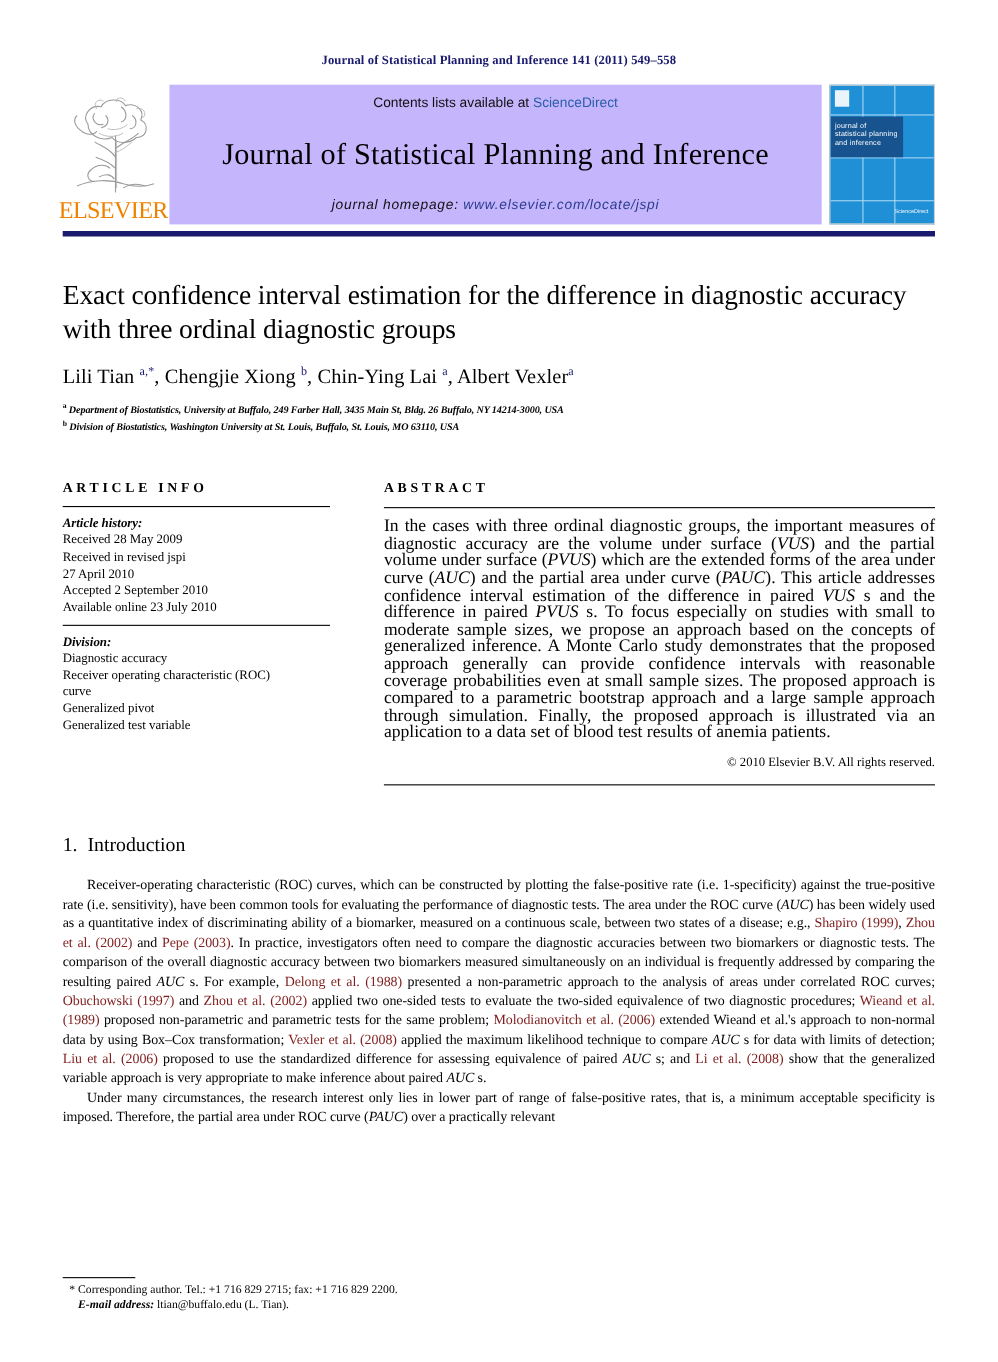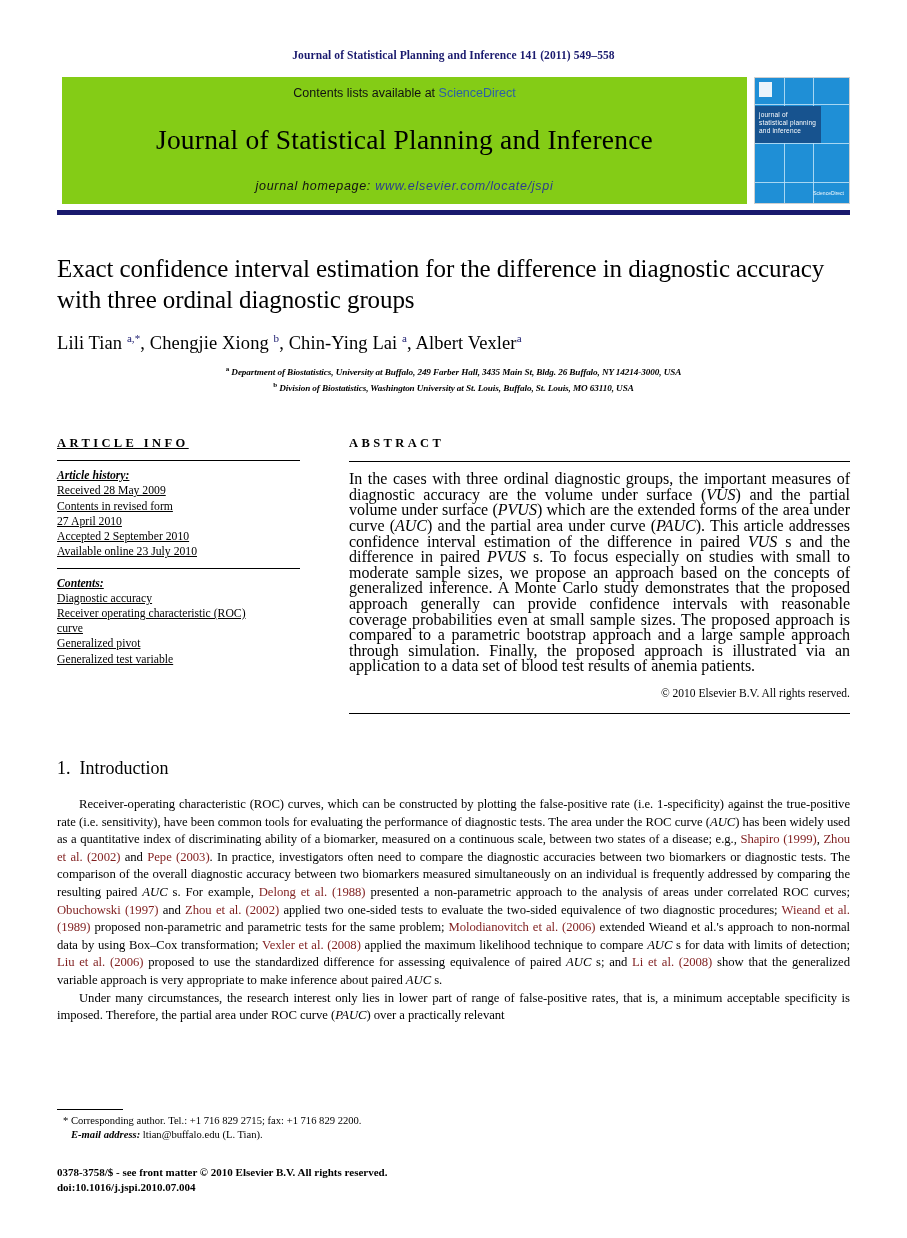--- a/index.html
+++ b/index.html
@@ -54,21 +54,21 @@
     font-family: "Liberation Serif", serif;
     color: #f08000;
     font-size: 22px;
     letter-spacing: -0.6px;
     line-height: 1;
     margin-top: 1px;
     font-weight: normal;
   }
   .masthead-center {
     flex: 1 1 auto;
-    background: #84cc16;
+    background: #c4b5fd;
     display: flex;
     flex-direction: column;
     align-items: center;
     justify-content: space-between;
     padding: 9px 0 11px 0;
     margin: 0 7px 0 5px;
   }
   .contents-line {
     font-family: "Liberation Sans", sans-serif;
     font-size: 12.5px;
@@ -147,30 +147,29 @@
     letter-spacing: 0.1px;
   }
   .authors sup { font-size: 11px; color:#1a1a6e; vertical-align: super; }
   .affils {
     margin-top: 9px;
     font-size: 9.2px;
     font-style: italic;
     font-weight: bold;
     line-height: 12.5px;
     letter-spacing: -0.1px;
-    text-align: center;
   }
   .affils sup { font-style: normal; font-size: 7px; vertical-align: super; }
 
   
   .info-abstract {
     display: flex;
     margin-top: 42px;
   }
-  .col-info { flex: 0 0 243px; text-decoration: underline; }
+  .col-info { flex: 0 0 243px; }
   .col-gap  { flex: 0 0 33px; }
   .col-abs  { flex: 1 1 auto; margin-left: 16px; }
 
   .sec-head {
     font-family: "Liberation Serif", serif;
     font-weight: bold;
     font-size: 12.5px;
     letter-spacing: 3.4px;
   }
   .hr-thin { border: 0; border-top: 1px solid #000; margin: 9px 0 0 0; }
@@ -240,20 +239,39 @@
 </style>
 </head>
 <body>
 
 <div class="page">
 
   <div class="runninghead">Journal of Statistical Planning and Inference 141 (2011) 549–558</div>
 
   <div class="masthead">
 
+    <div class="elsevier-logo">
+      <svg class="tree-svg" width="86" height="96" viewBox="0 0 86 96">
+        <g stroke="#9a9a9a" stroke-width="1" fill="none">
+          <path d="M45 92 L45 40 M45 60 C40 52 32 50 26 46 M45 52 C52 46 60 44 66 38 M45 70 C39 64 33 62 27 60"></path>
+          <path d="M20 30 C14 22 22 12 32 14 C36 6 50 6 54 13 C64 10 72 18 68 26 C76 30 74 42 64 42 C58 48 46 48 42 42 C32 46 20 40 20 30 Z"></path>
+          <path d="M26 20 C22 26 28 32 34 30 M50 14 C56 18 56 26 50 28 M60 22 C66 26 64 34 58 34 M36 22 C40 26 38 32 32 33"></path>
+          <path d="M14 36 C8 32 6 26 10 22 M14 36 C18 40 26 40 28 36"></path>
+          <path d="M22 72 C28 66 36 66 40 70 M22 72 C18 76 20 82 26 82 M30 78 C36 74 42 76 44 80"></path>
+          <path d="M10 86 C24 80 40 80 52 84 C62 87 72 87 80 84"></path>
+          <path d="M52 88 C58 84 66 84 72 86"></path>
+        </g>
+        <g stroke="#b5b5b5" stroke-width="0.8" fill="none">
+          <path d="M28 16 C24 10 30 6 34 9 M46 10 C44 6 52 4 54 9 M64 16 C70 14 74 20 70 24"></path>
+          <path d="M38 34 C44 36 52 34 56 30 M30 38 C36 42 46 42 52 38"></path>
+          <path d="M46 44 L46 88 M44 56 C50 54 56 50 60 46"></path>
+        </g>
+      </svg>
+      <div class="elsevier-word">ELSEVIER</div>
+    </div>
 
     <div class="masthead-center">
       <div class="contents-line">
         <span>Contents lists available at </span><span class="sd">ScienceDirect</span>
       </div>
       <div class="journal-title">Journal of Statistical Planning and Inference</div>
       <div class="homepage-line">
         <span>journal homepage: </span><span class="url">www.elsevier.com/locate/jspi</span>
       </div>
     </div>
@@ -285,28 +303,28 @@
   </div>
 
   <div class="info-abstract">
 
     <div class="col-info">
       <div class="sec-head">ARTICLE INFO</div>
       <hr class="hr-thin">
       <div class="info-body">
         <div class="it">Article history:</div>
         <div>Received 28 May 2009</div>
-        <div>Contents in revised form</div>
+        <div>Received in revised jspi</div>
         <div>27 April 2010</div>
         <div>Accepted 2 September 2010</div>
         <div>Available online 23 July 2010</div>
       </div>
       <hr class="info-sep">
       <div class="kw">
-        <div class="it">Contents:</div>
+        <div class="it">Division:</div>
         <div>Diagnostic accuracy</div>
         <div>Receiver operating characteristic (ROC)</div>
         <div>curve</div>
         <div>Generalized pivot</div>
         <div>Generalized test variable</div>
       </div>
     </div>
 
     <div class="col-gap"></div>
 
@@ -322,19 +340,15 @@
   <div class="body-sec-title">
     <span class="num">1.</span><span>Introduction</span>
   </div>
   <p class="body-par first">Receiver-operating characteristic (ROC) curves, which can be constructed by plotting the false-positive rate (i.e. 1-specificity) against the true-positive rate (i.e. sensitivity), have been common tools for evaluating the performance of diagnostic tests. The area under the ROC curve (<i>AUC</i>) has been widely used as a quantitative index of discriminating ability of a biomarker, measured on a continuous scale, between two states of a disease; e.g., <a class="ref" href="#">Shapiro (1999)</a>, <a class="ref" href="#">Zhou et al. (2002)</a> and <a class="ref" href="#">Pepe (2003)</a>. In practice, investigators often need to compare the diagnostic accuracies between two biomarkers or diagnostic tests. The comparison of the overall diagnostic accuracy between two biomarkers measured simultaneously on an individual is frequently addressed by comparing the resulting paired <i>AUC</i> s. For example, <a class="ref" href="#">Delong et al. (1988)</a> presented a non-parametric approach to the analysis of areas under correlated ROC curves; <a class="ref" href="#">Obuchowski (1997)</a> and <a class="ref" href="#">Zhou et al. (2002)</a> applied two one-sided tests to evaluate the two-sided equivalence of two diagnostic procedures; <a class="ref" href="#">Wieand et al. (1989)</a> proposed non-parametric and parametric tests for the same problem; <a class="ref" href="#">Molodianovitch et al. (2006)</a> extended Wieand et al.'s approach to non-normal data by using Box–Cox transformation; <a class="ref" href="#">Vexler et al. (2008)</a> applied the maximum likelihood technique to compare <i>AUC</i> s for data with limits of detection; <a class="ref" href="#">Liu et al. (2006)</a> proposed to use the standardized difference for assessing equivalence of paired <i>AUC</i> s; and <a class="ref" href="#">Li et al. (2008)</a> show that the generalized variable approach is very appropriate to make inference about paired <i>AUC</i> s.</p>
   <p class="body-par">Under many circumstances, the research interest only lies in lower part of range of false-positive rates, that is, a minimum acceptable specificity is imposed. Therefore, the partial area under ROC curve (<i>PAUC</i>) over a practically relevant</p>
 
   <div class="footnote-wrap">
     <hr class="fn-rule">
     <div class="fn-line">* Corresponding author. Tel.: +1 716 829 2715; fax: +1 716 829 2200.</div>
     <div class="fn-line fn-line2"><span class="it">E-mail address:</span> ltian@buffalo.edu (L. Tian).</div>
-    <div class="footer-meta">
-      <div>0378-3758/$ - see front matter © 2010 Elsevier B.V. All rights reserved.</div>
-      <div>doi:10.1016/j.jspi.2010.07.004</div>
-    </div>
   </div>
 
 </div>
 
 </body></html>

